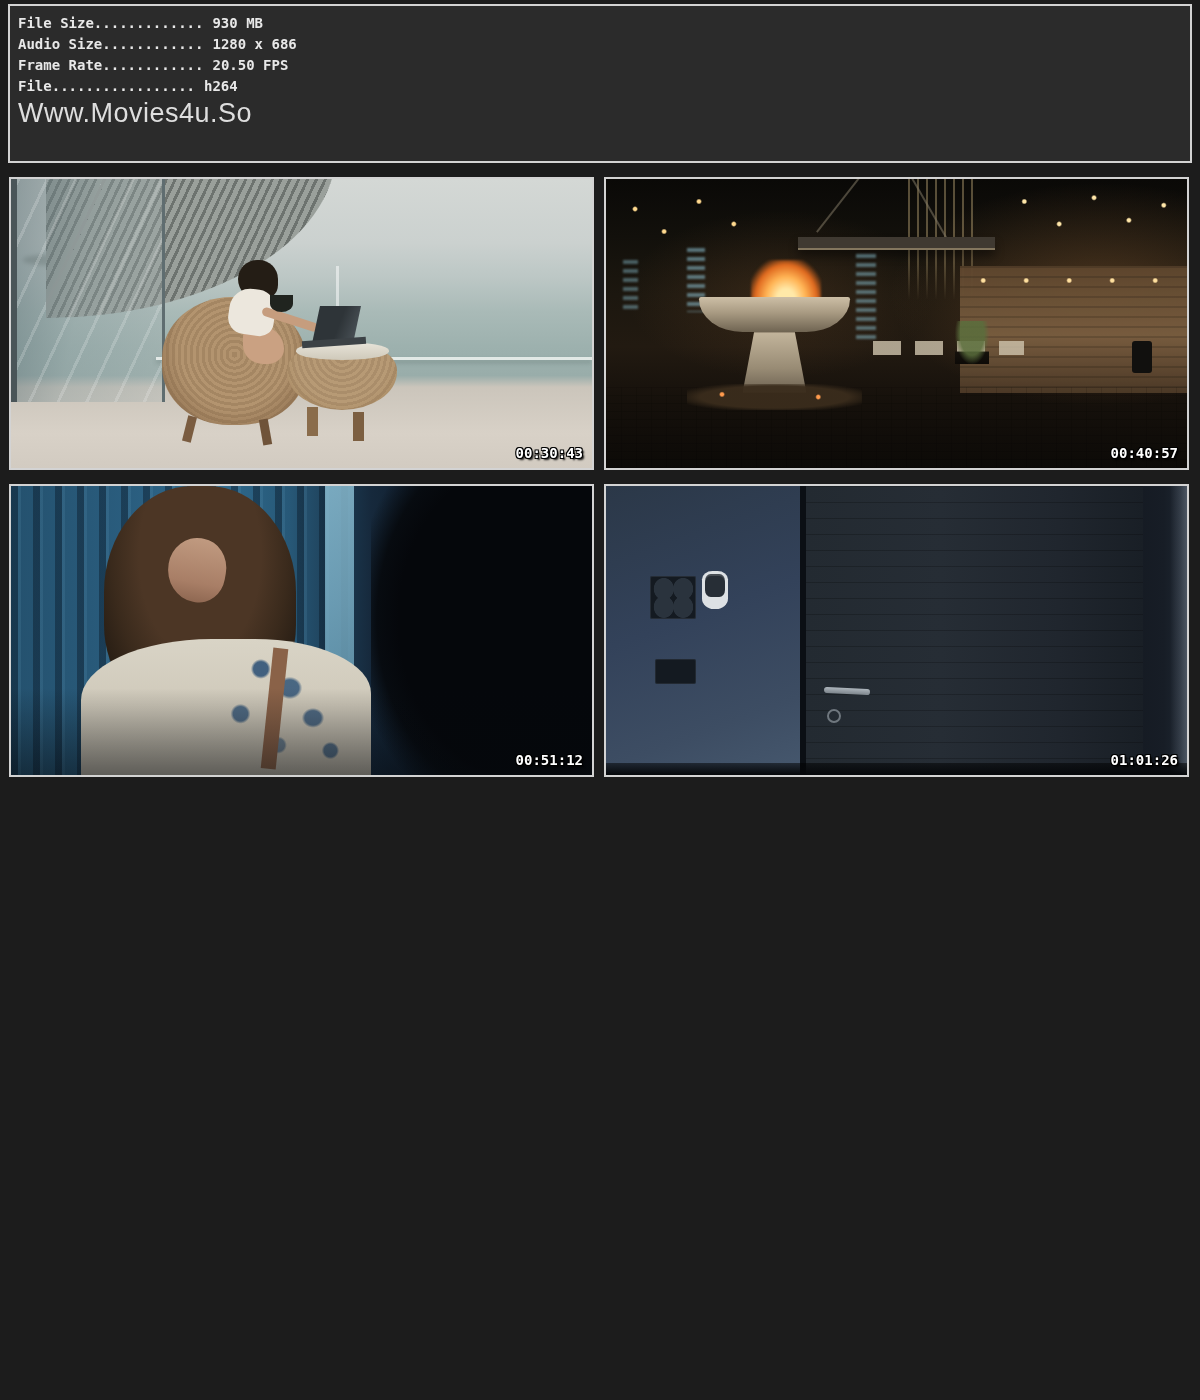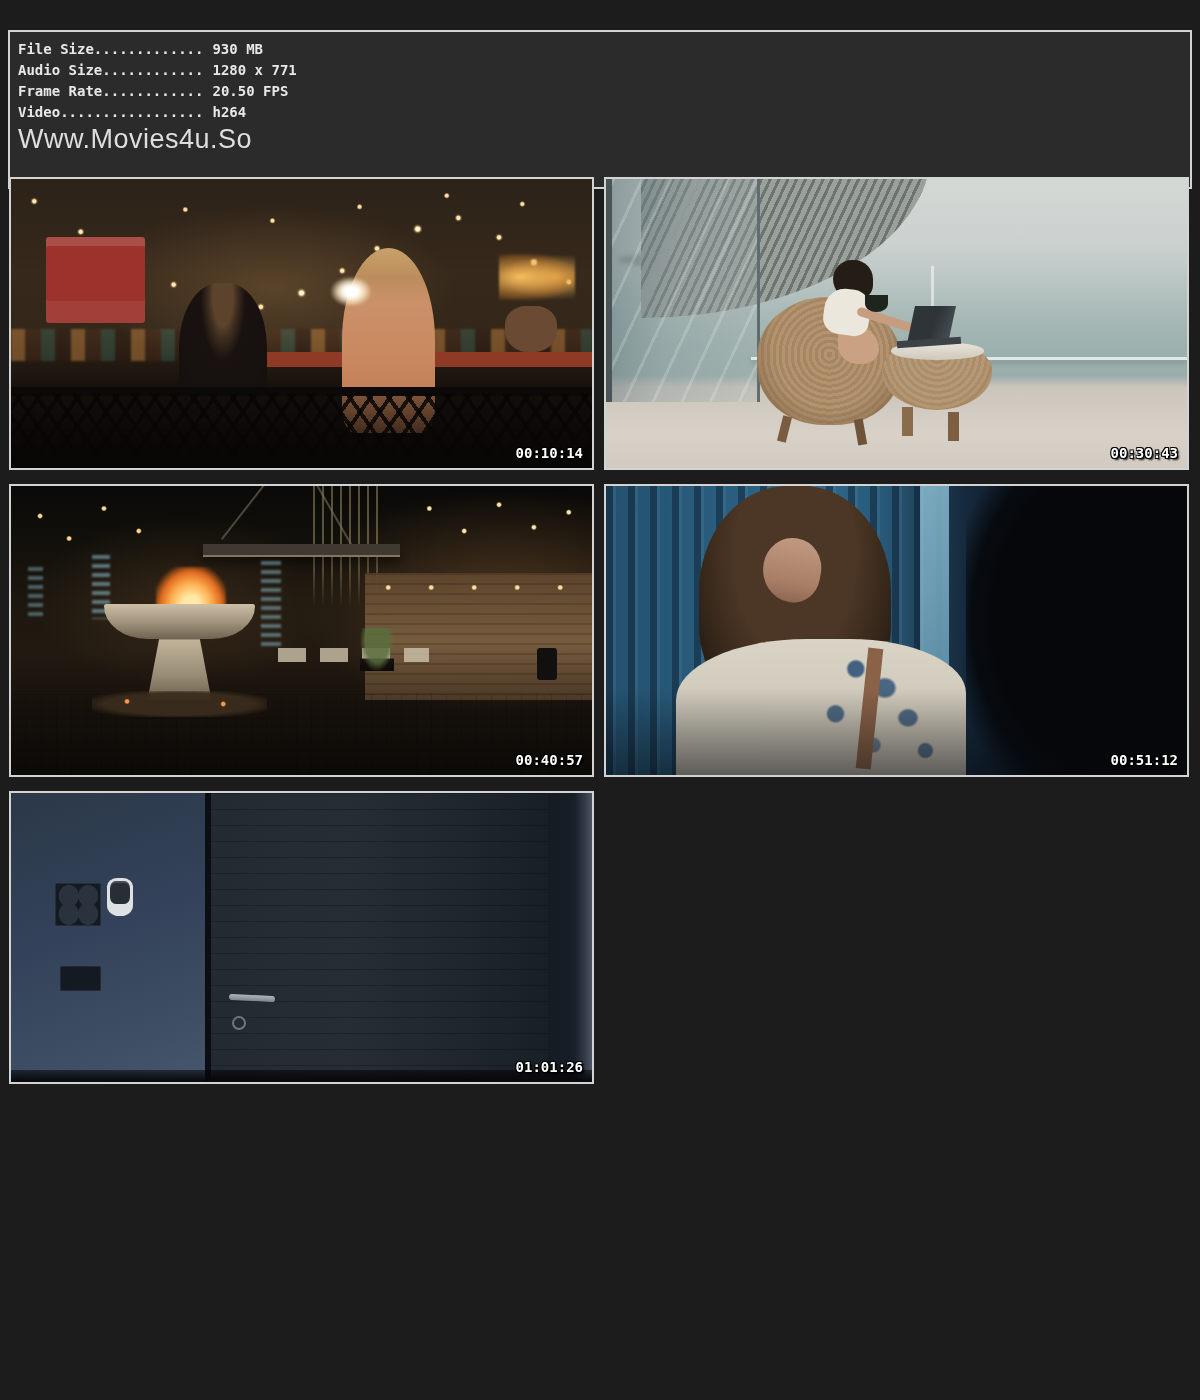--- a/index.html
+++ b/index.html
@@ -6,21 +6,20 @@
   body{
     width:1200px;height:1400px;position:relative;overflow:hidden;
     background:#1c1c1c;
     font-family:"DejaVu Sans Mono", monospace;
   }
   
   .info-panel{
     position:absolute;left:8px;top:4px;width:1184px;height:159px;
     box-sizing:border-box;background:#2b2b2b;border:2px solid #d3d3d3;
     padding:7px 0 0 8px;
-    margin-top:26px;
   }
   .info-line{
     font:bold 14px/21px "DejaVu Sans Mono", monospace;
     color:#e8e8e8;white-space:pre;letter-spacing:0;
   }
   .info-line .info-value{padding-left:9px;}
   .watermark{
     font-family:"Liberation Sans", sans-serif;
     font-size:27px;line-height:30px;color:#dedede;font-weight:400;
     margin-top:1px;letter-spacing:0.5px;
@@ -319,44 +318,28 @@
   .t8 .shower-bracket{left:61.5%;top:40%;width:5%;height:4%;background:#20262b;}
   .t8 .vignette{background:
     radial-gradient(ellipse at 48% 45%, transparent 40%, rgba(5,8,10,.55) 88%),
     linear-gradient(0deg, rgba(4,6,8,.6), transparent 28%);}
 </style>
 </head>
 <body>
 
 <section class="info-panel">
   <div class="info-line"><span>File Size</span><span>.............</span><span class="info-value">930 MB</span></div>
-  <div class="info-line"><span>Audio Size</span><span>............</span><span class="info-value">1280 x 771</span></div>
+  <div class="info-line"><span>Audio Size</span><span>............</span><span class="info-value">1280 x 686</span></div>
   <div class="info-line"><span>Frame Rate</span><span>............</span><span class="info-value">20.50 FPS</span></div>
-  <div class="info-line"><span>Video</span><span>.................</span><span class="info-value">h264</span></div>
+  <div class="info-line"><span>File</span><span>.................</span><span class="info-value">h264</span></div>
   <div class="watermark">Www.Movies4u.So</div>
 </section>
 
 <section class="grid">
 
-  <figure class="thumb t1">
-    <div class="art">
-      <div class="lights"></div>
-      <div class="stalls"></div>
-      <div class="banner"></div>
-      <div class="ma-sign"></div>
-      <div class="bag"></div>
-      <div class="counter"></div>
-      <div class="girl-dark"></div>
-      <div class="girl-tan"></div>
-      <div class="flash"></div>
-      <div class="rail-top"></div>
-      <div class="railing"></div>
-    </div>
-    <span class="ts">00:10:14</span>
-  </figure>
 
 
   <figure class="thumb t3">
     <div class="art">
       <div class="isle"></div>
       <div class="roof"></div>
       <div class="glass-wall"></div>
       <div class="rail-line"></div>
       <div class="seam"></div>
       <div class="chair"></div>

